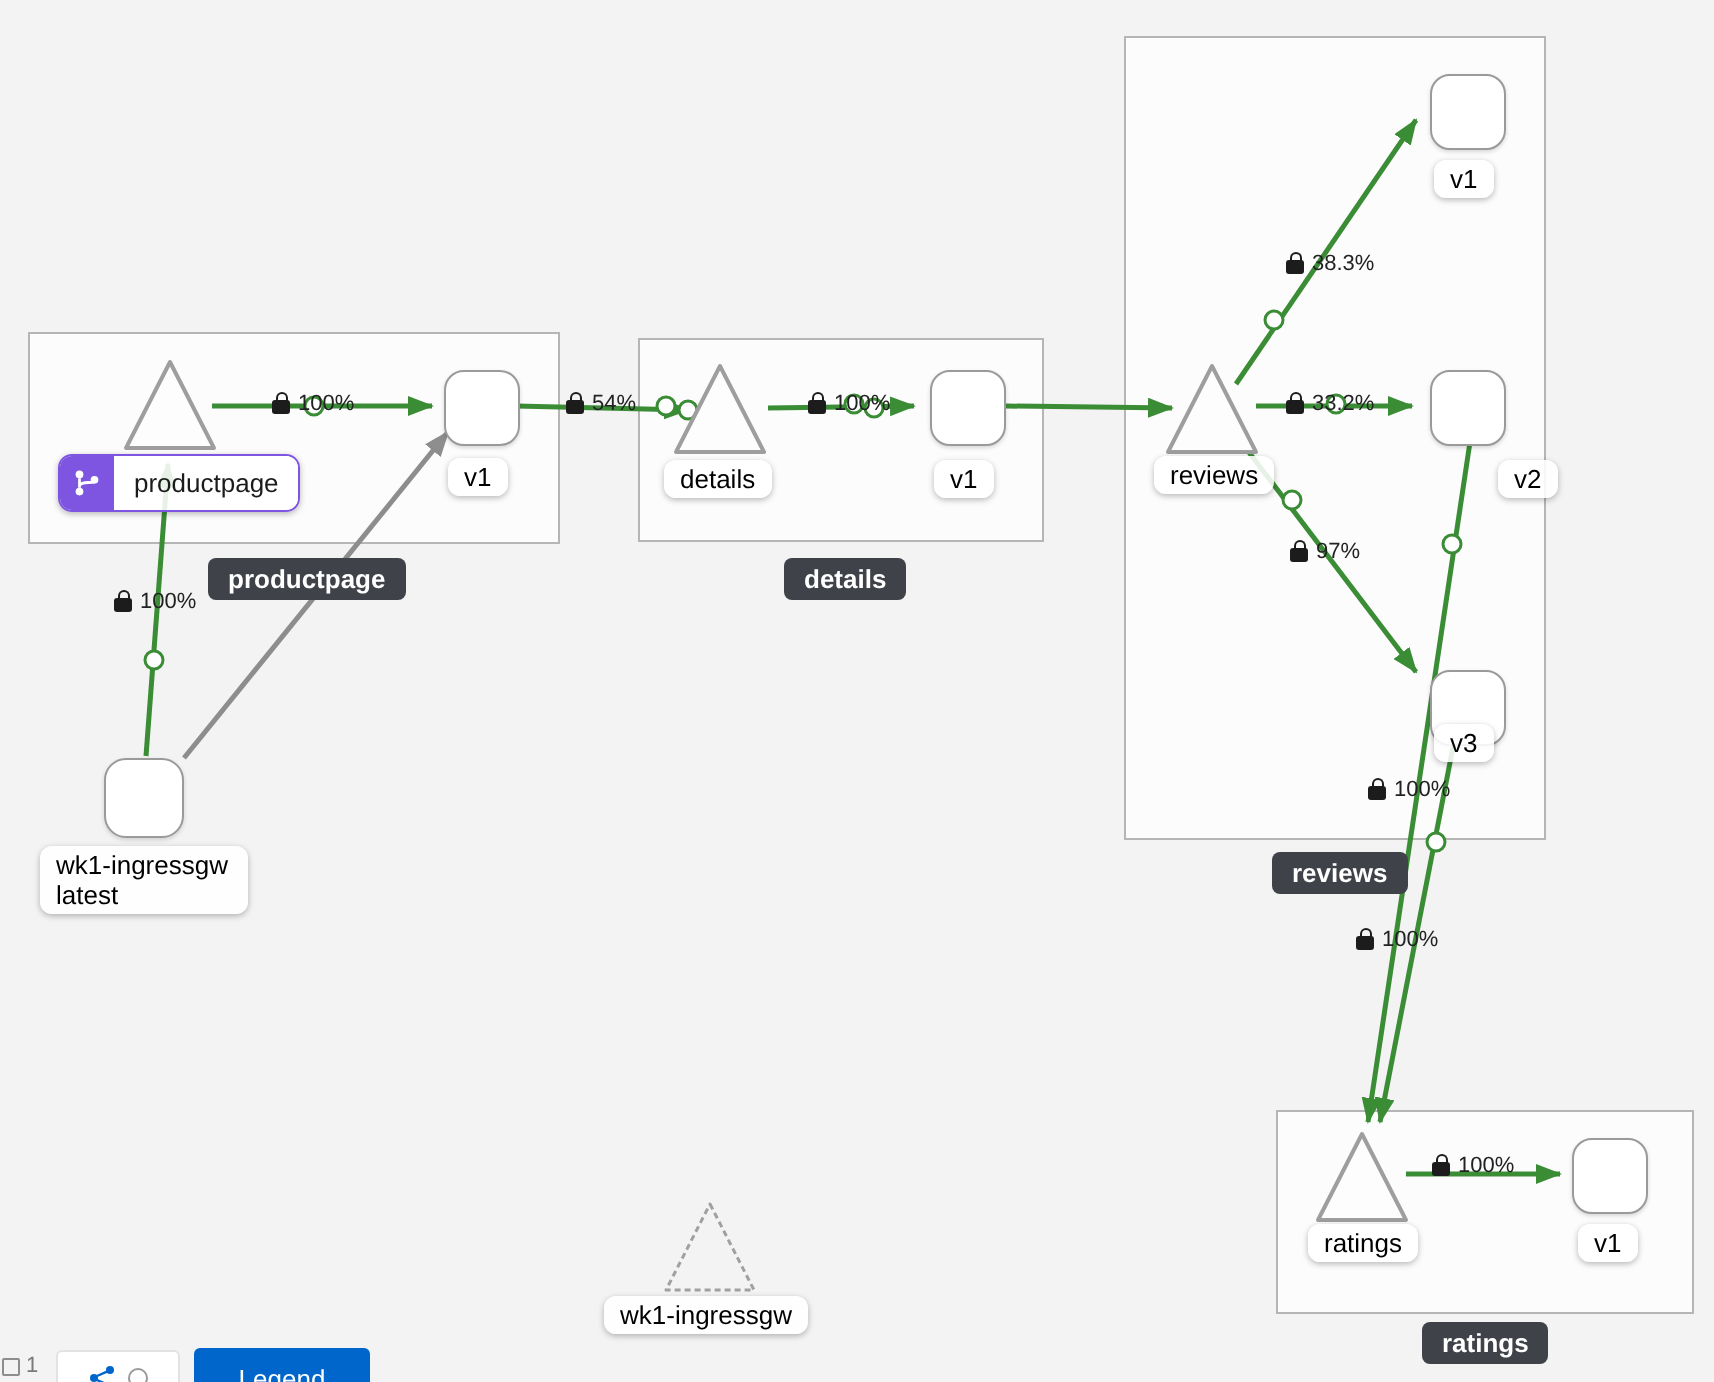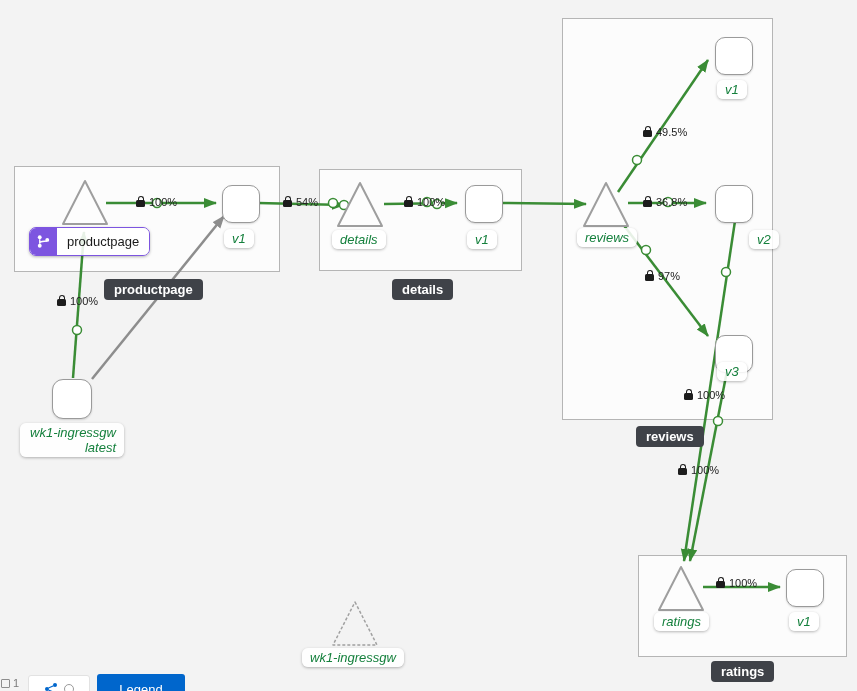--- a/index.html
+++ b/index.html
@@ -19,22 +19,22 @@
   }
   .lock{position:relative;display:inline-block;width:9px;height:7px;background:#1c1c1c;border-radius:1.5px;margin-top:3px;}
   .lock::before{content:"";position:absolute;left:1.5px;top:-4px;width:6px;height:5px;
     border:1.5px solid #1c1c1c;border-bottom:none;border-radius:3px 3px 0 0;box-sizing:border-box;}
   .sq{
     position:absolute;width:36px;height:36px;background:#fff;border:1.5px solid #9a9a9a;
     border-radius:10px;box-shadow:0 1px 2px rgba(0,0,0,.15);z-index:3;
   }
   .nlabel{
     position:absolute;z-index:4;background:rgba(255,255,255,.88);border-radius:6px;
-    box-shadow:0 1px 3px rgba(0,0,0,.28);padding:2px 8px;font-size:13px;color:#15803d;
-    white-space:nowrap;text-align:right;font-style:italic;
+    box-shadow:0 1px 3px rgba(0,0,0,.28);padding:2px 8px;font-size:13px;color:#000000;
+    white-space:nowrap;text-align:left;
   }
   .tooltip{
     position:absolute;z-index:6;background:#3f4248;color:#fff;font-size:13px;font-weight:bold;
     padding:3px 10px;border-radius:4px;white-space:nowrap;
   }
   .pp-label{
     position:absolute;left:29px;top:227px;z-index:4;display:inline-flex;align-items:stretch;
     border:1.5px solid #7d55e0;border-radius:7px;overflow:hidden;
     box-shadow:0 1px 3px rgba(0,0,0,.28);height:27px;
   }
@@ -112,25 +112,25 @@
   <div class="elabel" style="left:283px;top:196px">
     <span class="lock"></span>
     <span>54%</span>
   </div>
   <div class="elabel" style="left:404px;top:196px">
     <span class="lock"></span>
     <span>100%</span>
   </div>
   <div class="elabel" style="left:643px;top:126px">
     <span class="lock"></span>
-    <span>49.5%</span>
+    <span>38.3%</span>
   </div>
   <div class="elabel" style="left:643px;top:196px">
     <span class="lock"></span>
-    <span>36.8%</span>
+    <span>33.2%</span>
   </div>
   <div class="elabel" style="left:645px;top:270px">
     <span class="lock"></span>
     <span>97%</span>
   </div>
   <div class="elabel" style="left:684px;top:389px">
     <span class="lock"></span>
     <span>100%</span>
   </div>
   <div class="elabel" style="left:678px;top:464px">

